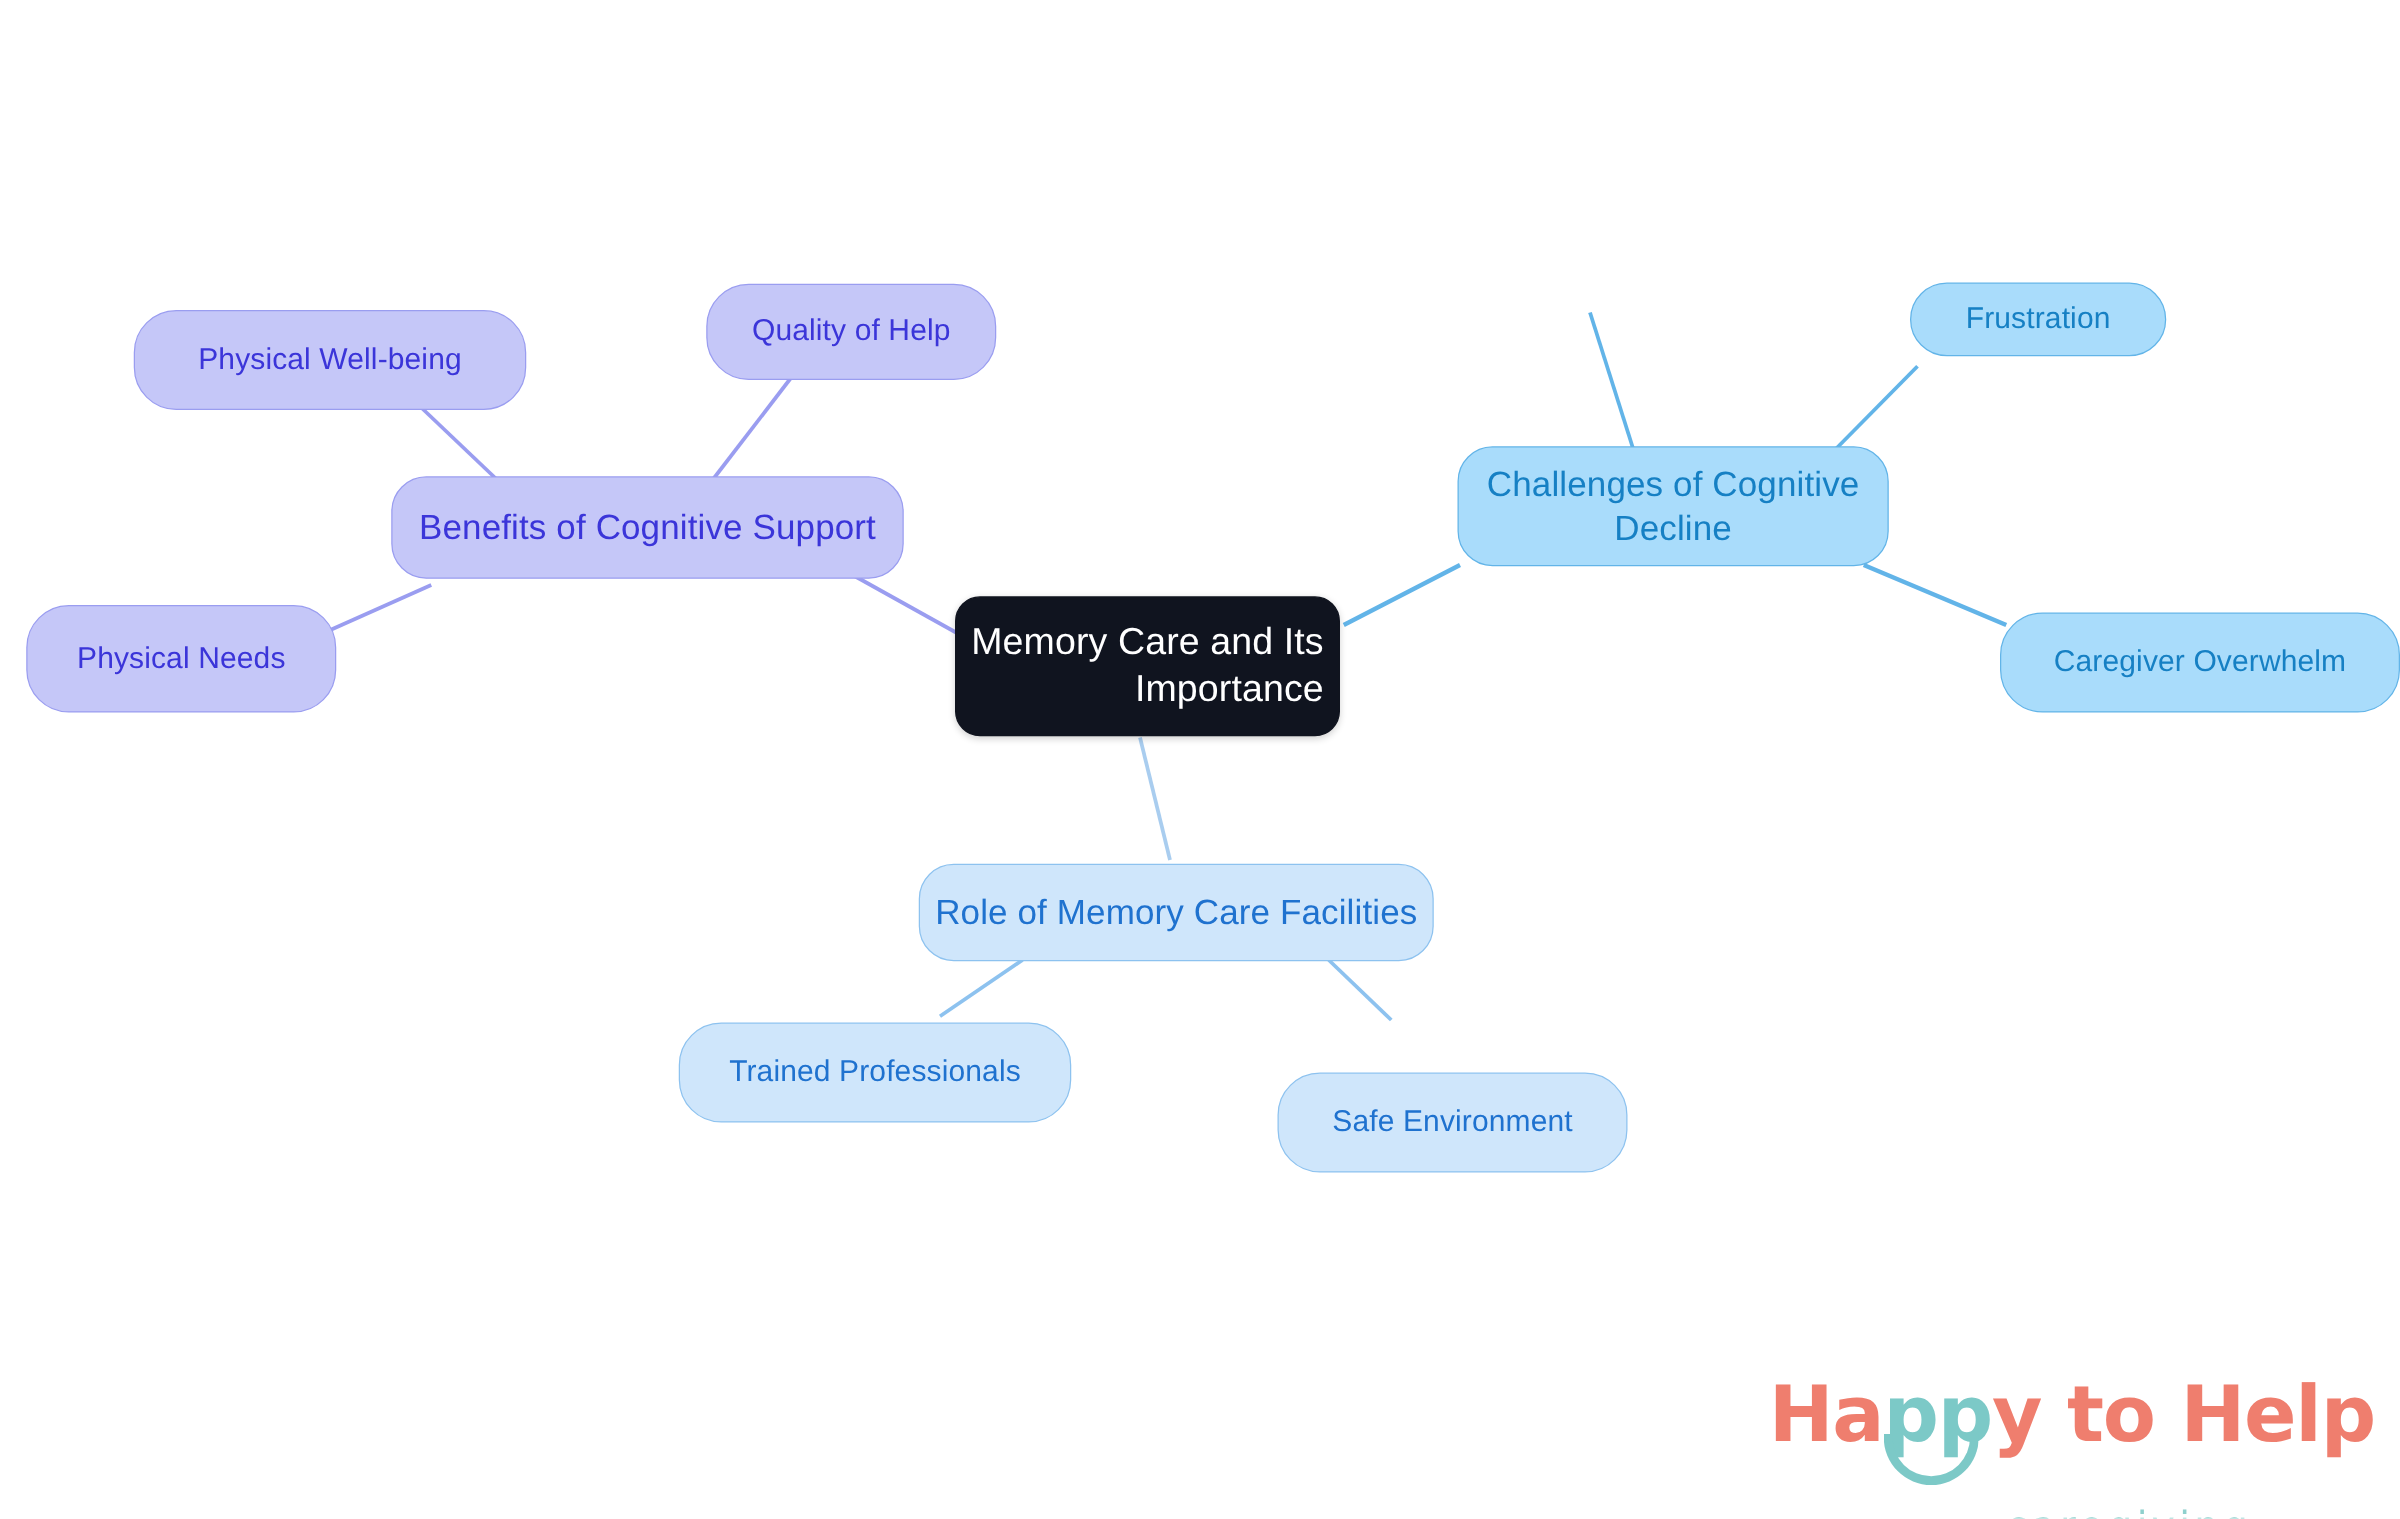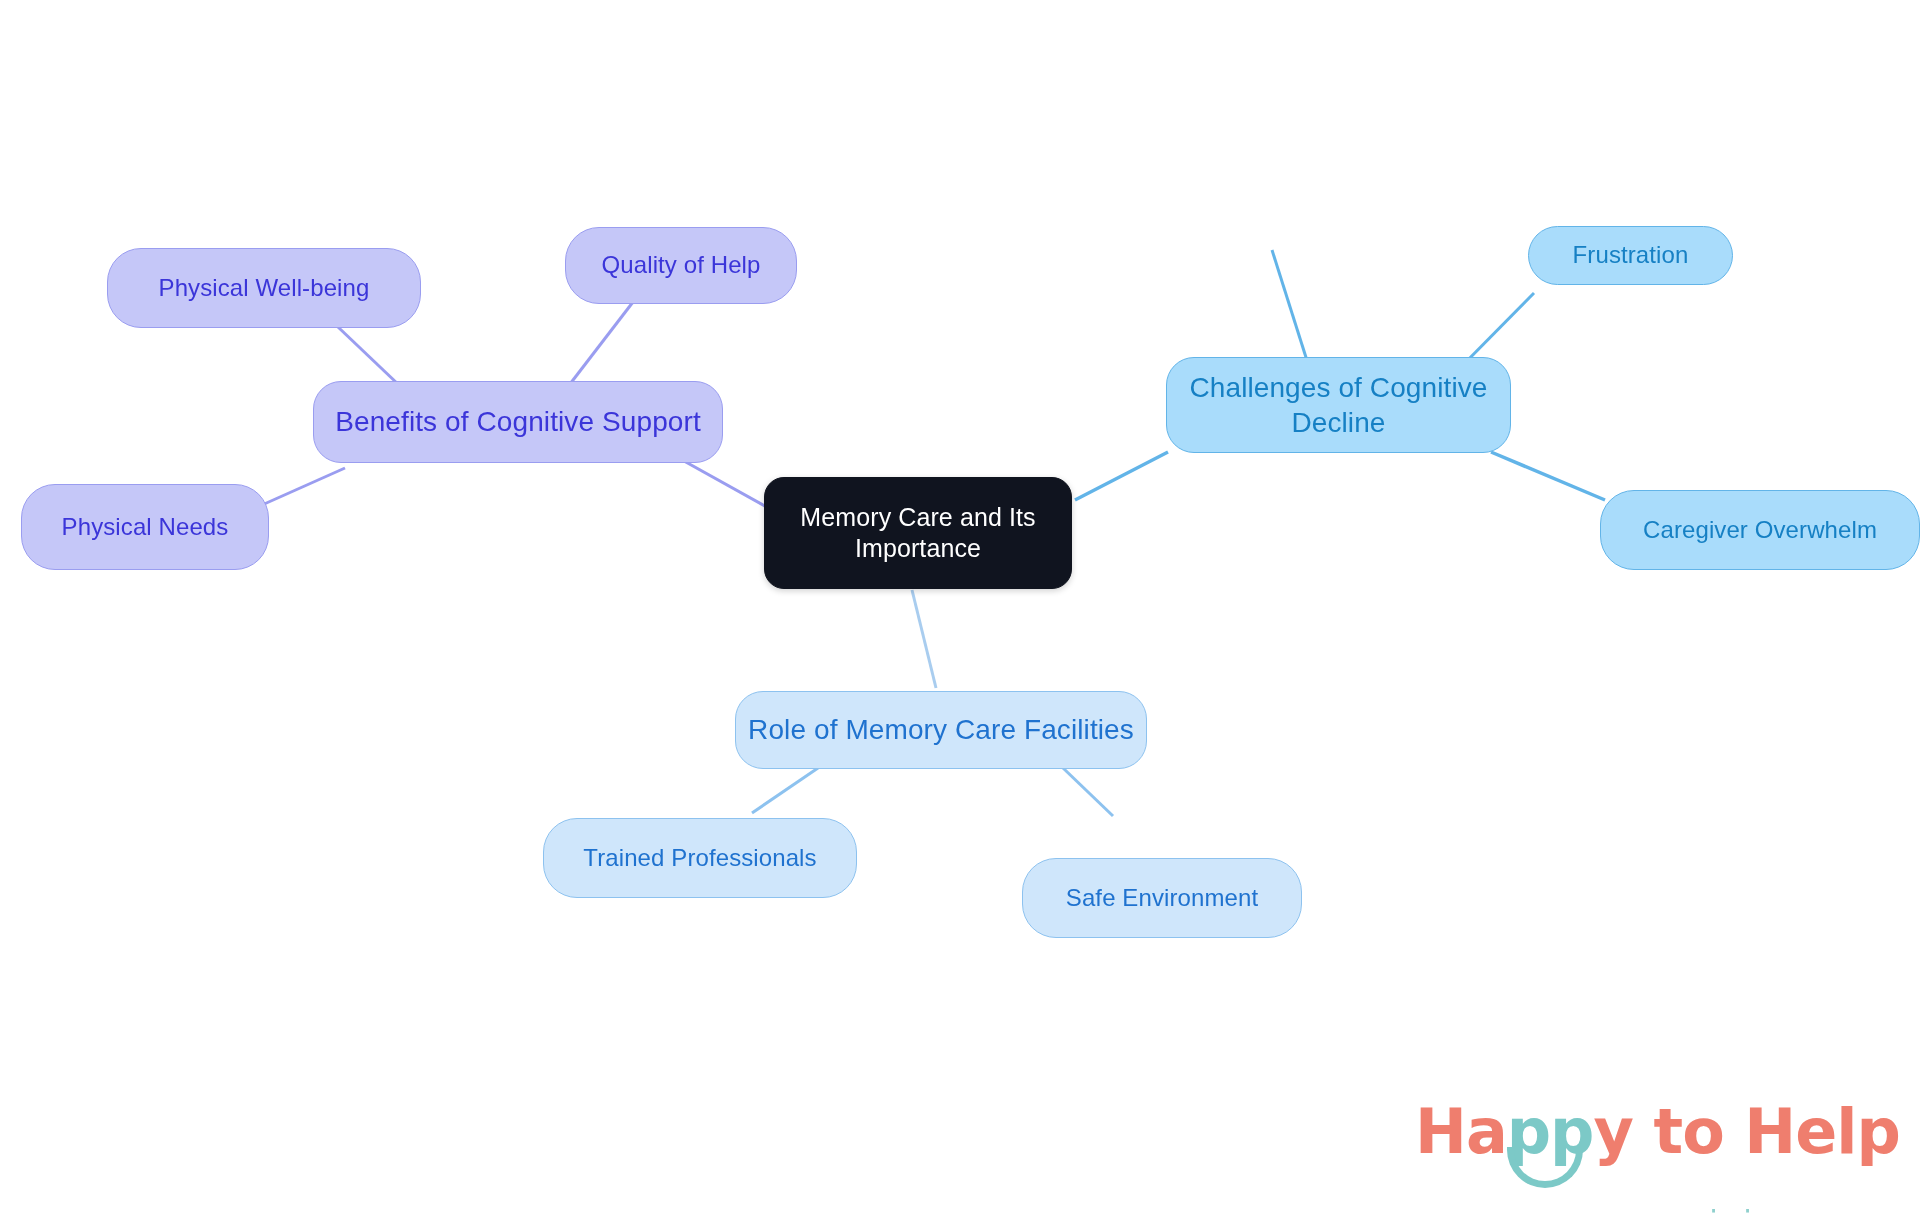--- a/index.html
+++ b/index.html
@@ -36,22 +36,23 @@
     white-space: pre-line;
     letter-spacing: 0.1px;
   }
 
   
   .n-root {
     background: #10141f;
     border-color: #10141f;
     color: #ffffff;
     border-radius: 20px;
-    font-size: 25px;
+    font-size: 30px;
     box-shadow: 0 2px 6px rgba(0,0,0,0.18);
+    text-align: right;
   }
 
   
   .n-purple {
     background: #c5c7f8;
     border-color: #9a9df0;
     color: #3b35d9;
   }
   
   .n-blue {

